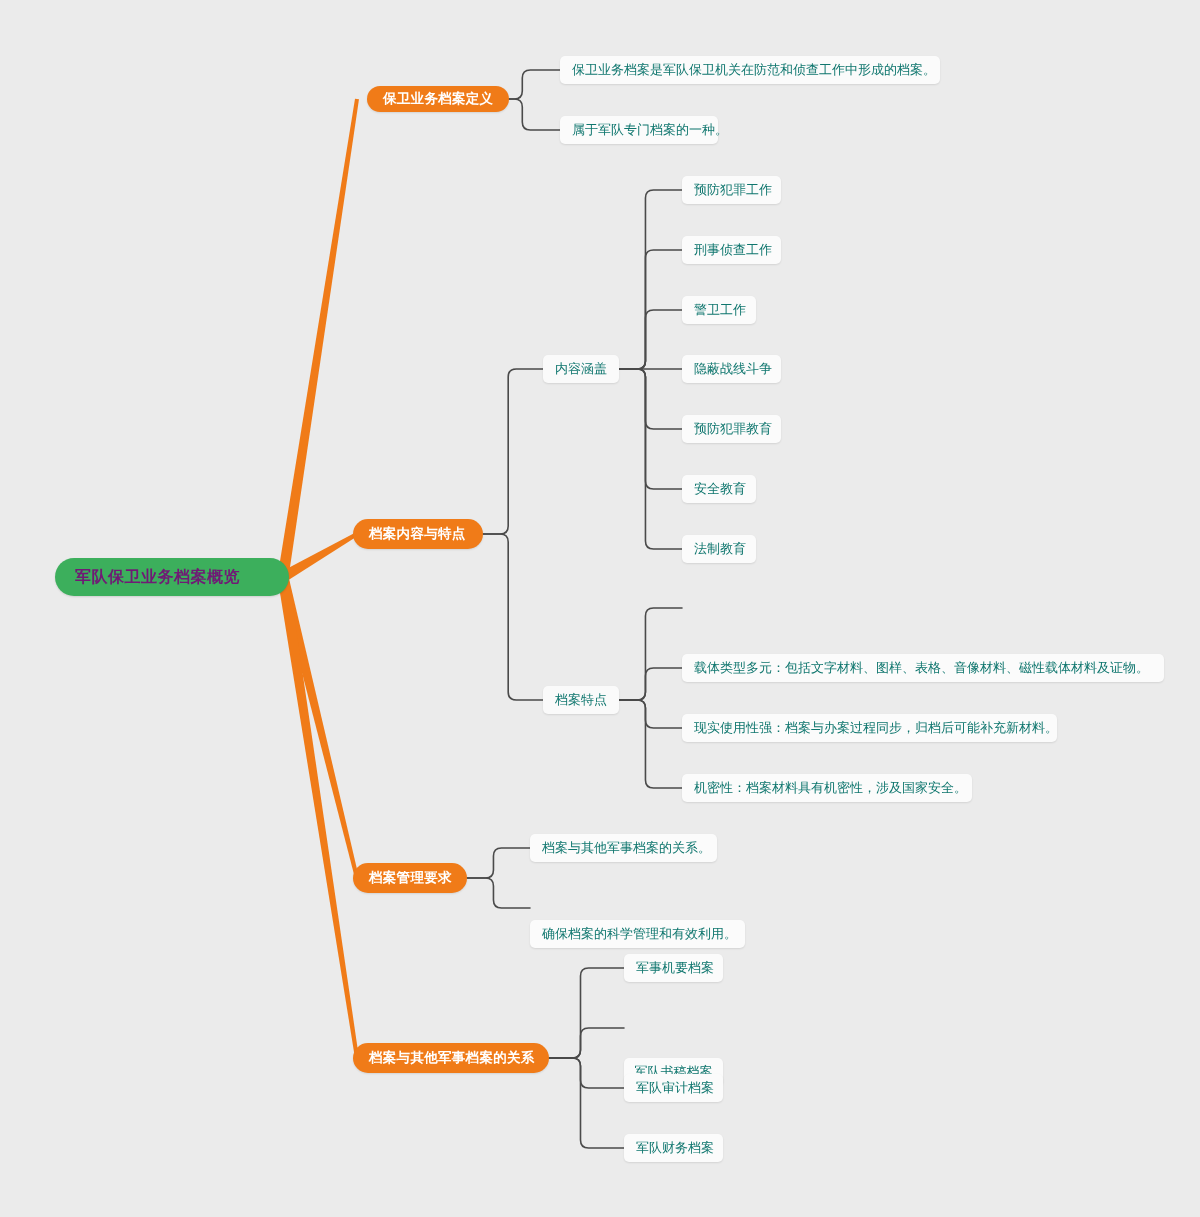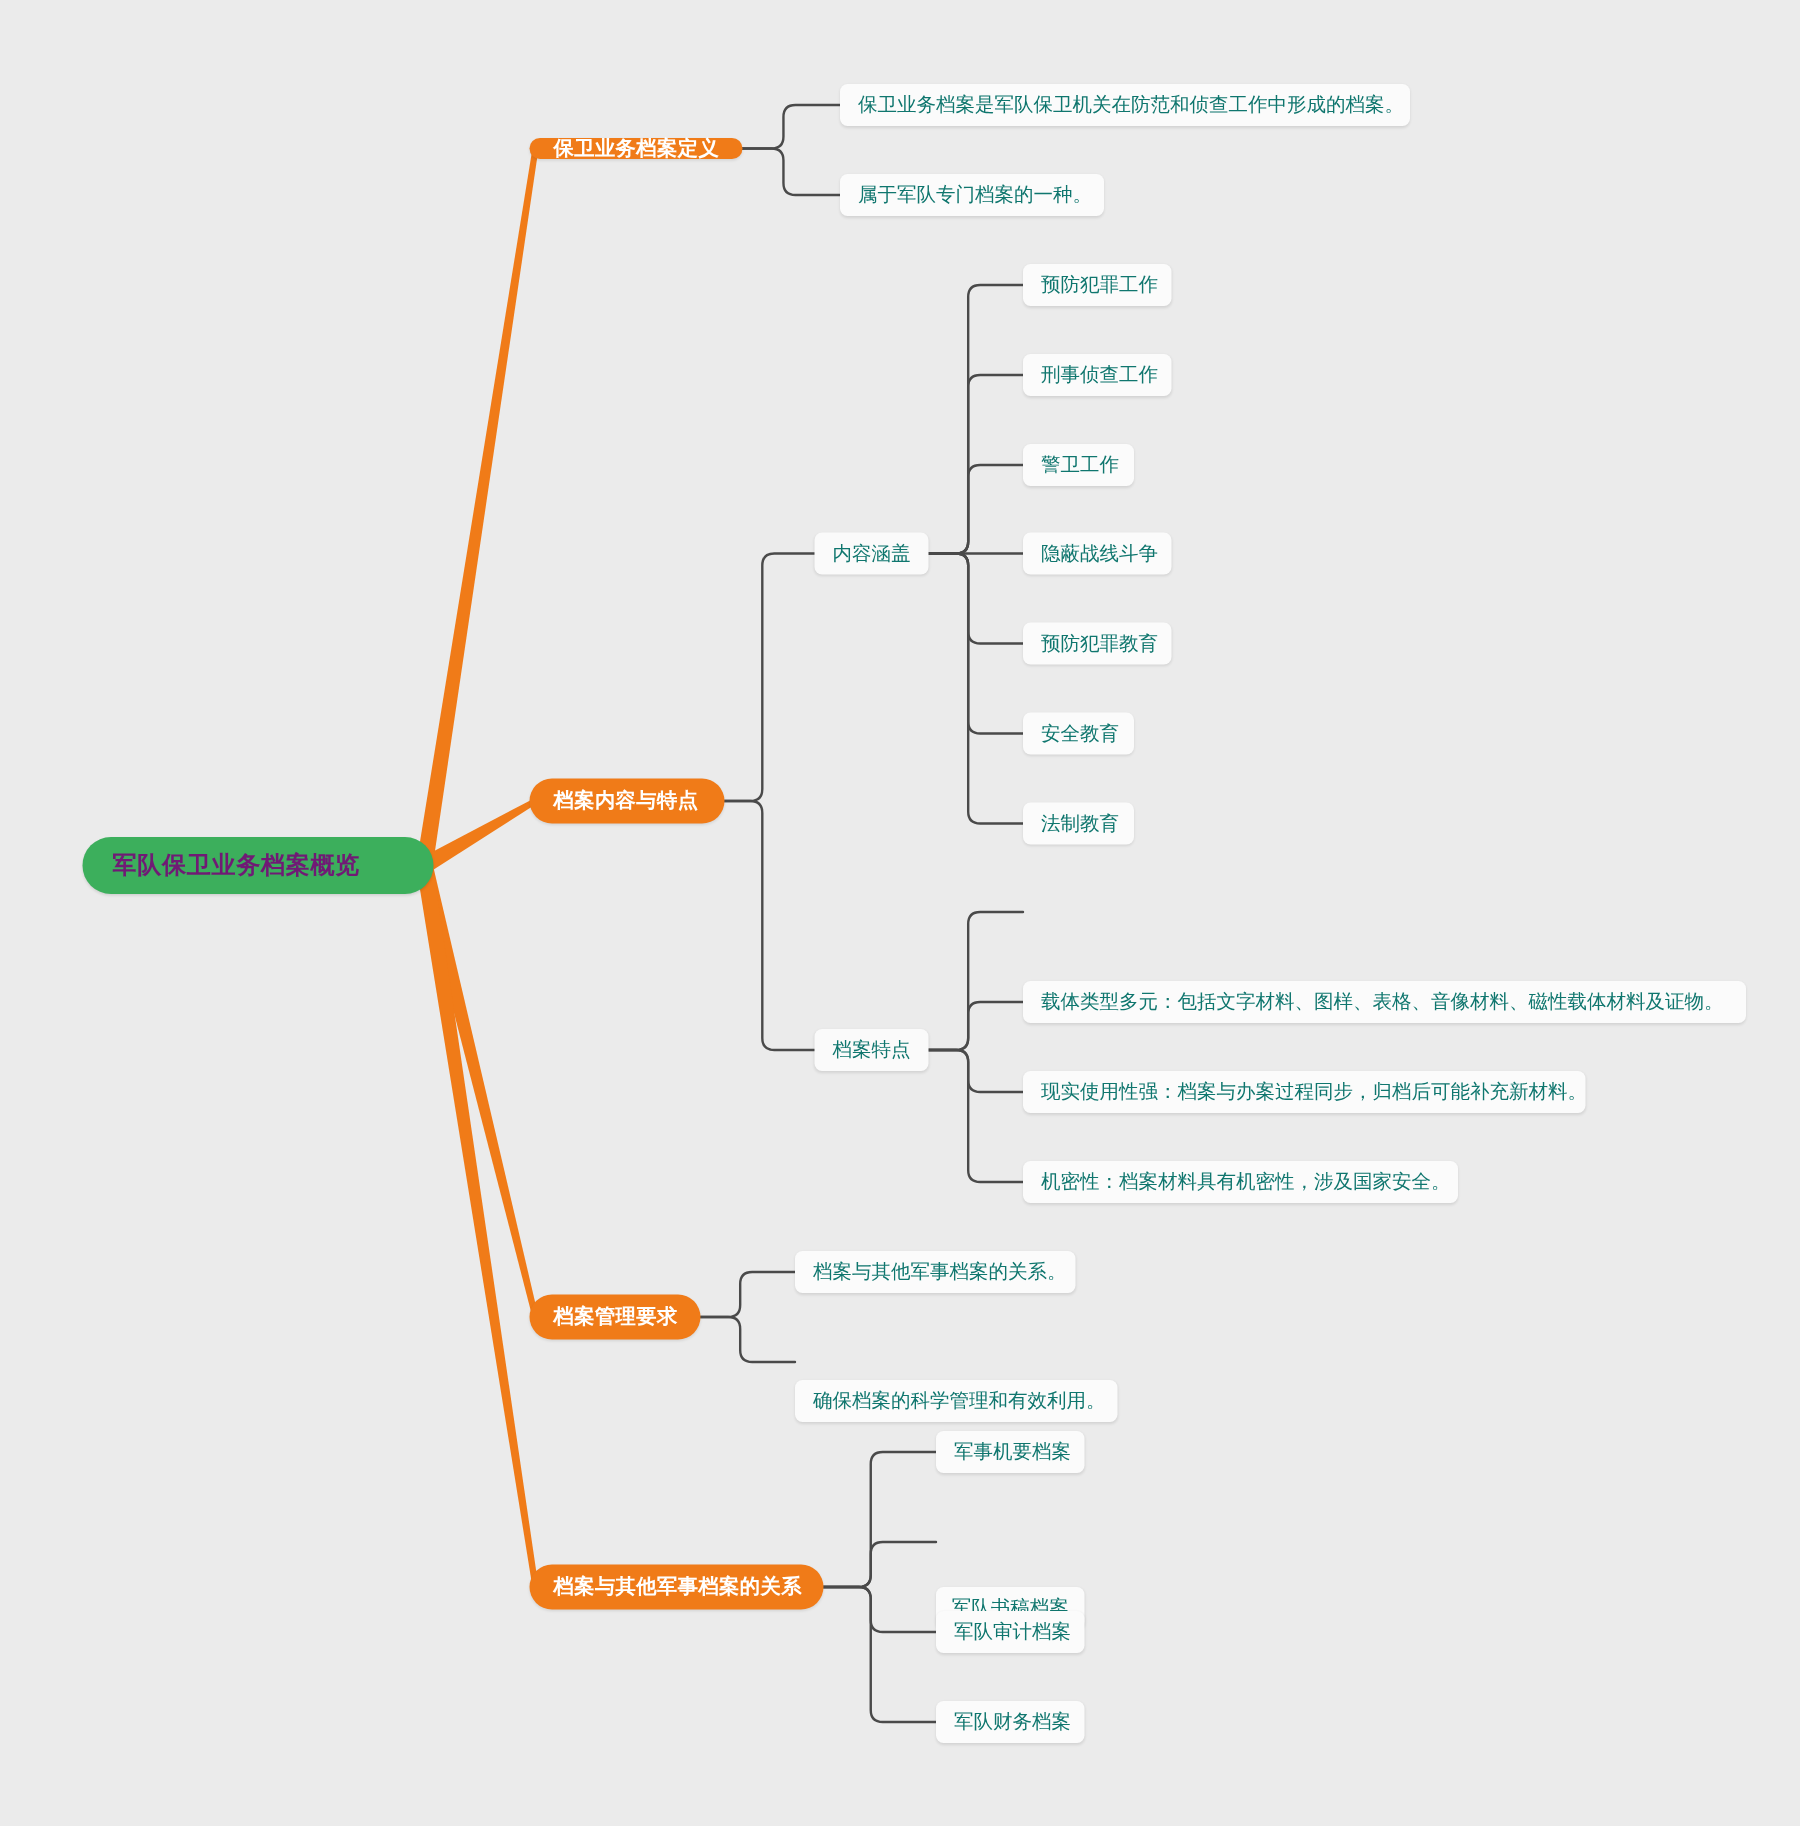--- a/index.html
+++ b/index.html
@@ -100,27 +100,27 @@
     <polygon points="277.56,577.84 355.02,1058.30 358.98,1057.70 288.44,576.16" fill="#f07b18"></polygon>
     <path d="M 549 1058 L 572.5 1058 Q 580.5 1058 580.5 1050 L 580.5 976 Q 580.5 968 588.5 968 L 624 968" fill="none" stroke="#4a4a4a" stroke-width="1.6" stroke-linecap="round" stroke-linejoin="round"></path>
     <path d="M 549 1058 L 572.5 1058 Q 580.5 1058 580.5 1050 L 580.5 1036 Q 580.5 1028 588.5 1028 L 624 1028" fill="none" stroke="#4a4a4a" stroke-width="1.6" stroke-linecap="round" stroke-linejoin="round"></path>
     <path d="M 549 1058 L 572.5 1058 Q 580.5 1058 580.5 1066 L 580.5 1080 Q 580.5 1088 588.5 1088 L 624 1088" fill="none" stroke="#4a4a4a" stroke-width="1.6" stroke-linecap="round" stroke-linejoin="round"></path>
     <path d="M 549 1058 L 572.5 1058 Q 580.5 1058 580.5 1066 L 580.5 1140 Q 580.5 1148 588.5 1148 L 624 1148" fill="none" stroke="#4a4a4a" stroke-width="1.6" stroke-linecap="round" stroke-linejoin="round"></path>
   </svg>
 <div id="canvas">
     <div class="node root" style="left: 55px; top: 577px; width: 234px; height: 38px;">
       <span>军队保卫业务档案概览</span>
     </div>
-    <div class="node branch" style="left: 353px; top: 99px; width: 142px; height: 14px;">
+    <div class="node branch" style="left: 367px; top: 99px; width: 142px; height: 26px;">
       <span>保卫业务档案定义</span>
     </div>
     <div class="node card" style="left: 560px; top: 70px; width: 380px; height: 28px;">
       <span>保卫业务档案是军队保卫机关在防范和侦查工作中形成的档案。</span>
     </div>
-    <div class="node card" style="left: 560px; top: 130px; width: 176px; height: 28px;">
+    <div class="node card" style="left: 560px; top: 130px; width: 158px; height: 28px;">
       <span>属于军队专门档案的一种。</span>
     </div>
     <div class="node branch" style="left: 353px; top: 534px; width: 130px; height: 30px;">
       <span>档案内容与特点</span>
     </div>
     <div class="node card mid" style="left: 543px; top: 369px; width: 76px; height: 28px;">
       <span>内容涵盖</span>
     </div>
     <div class="node card" style="left: 682px; top: 190px; width: 99px; height: 28px;">
       <span>预防犯罪工作</span>

